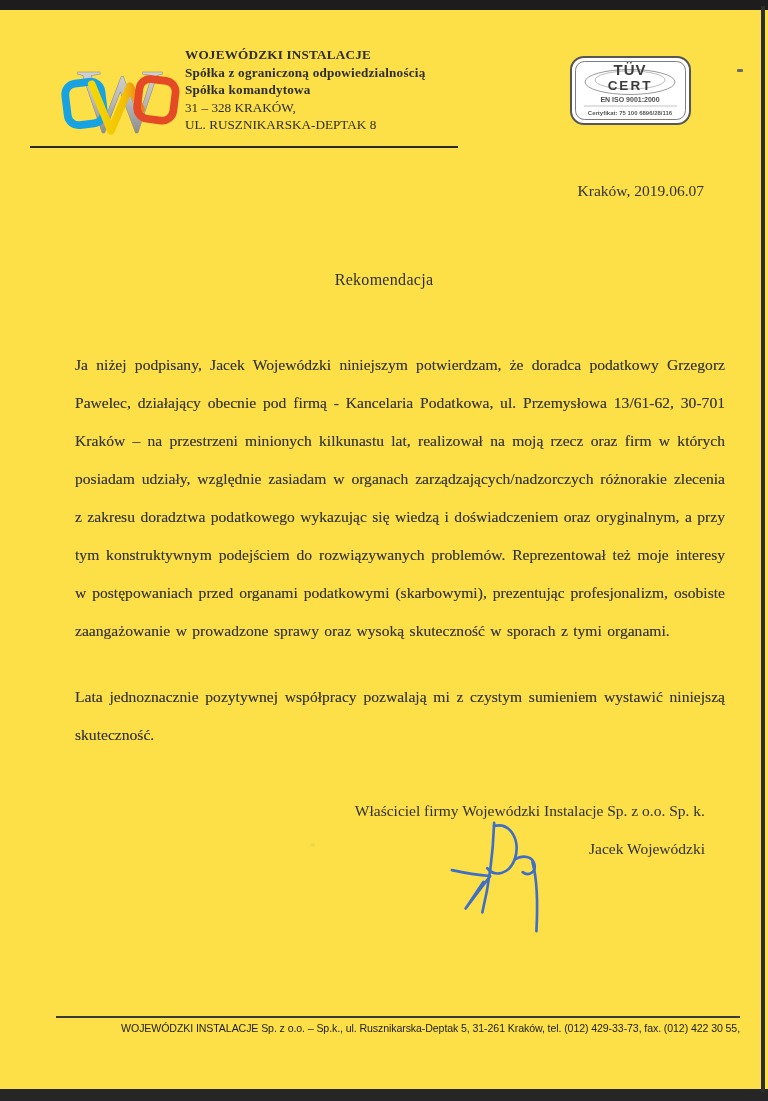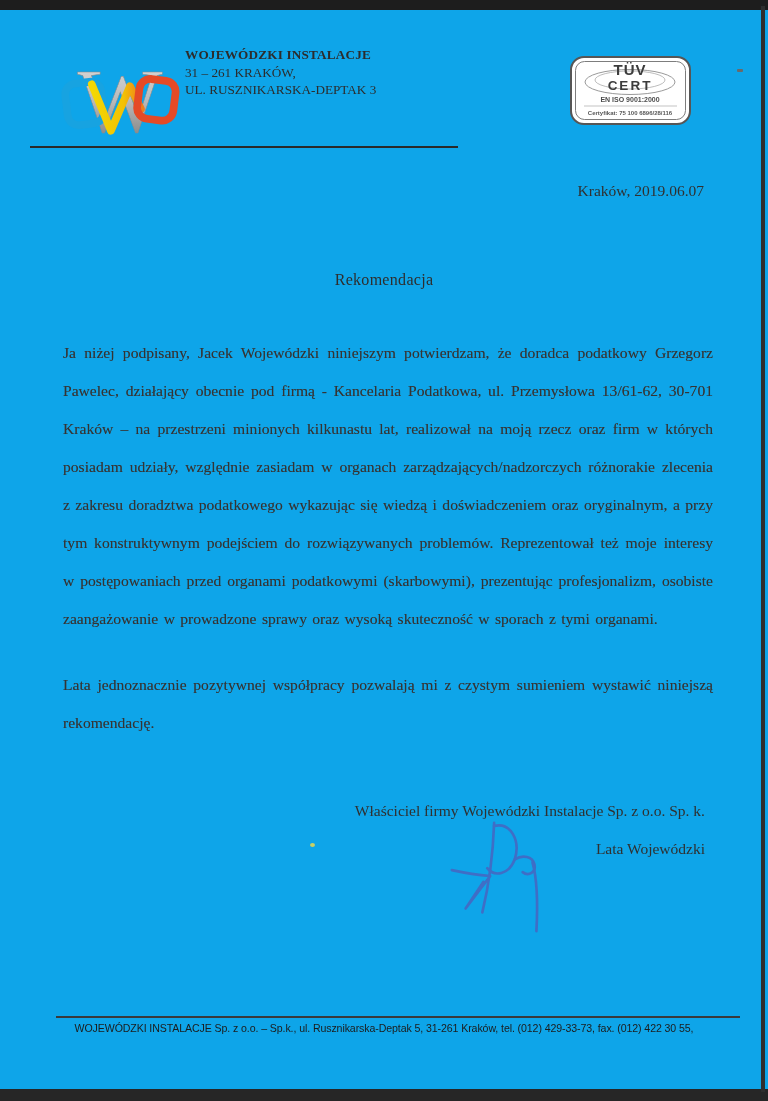--- a/index.html
+++ b/index.html
@@ -4,55 +4,55 @@
 <style>
   html, body { margin: 0; padding: 0; }
   body {
     width: 768px; height: 1101px;
     background: #ffffff;
     font-family: "Liberation Serif", serif;
     color: #333;
     position: relative;
     overflow: hidden;
   }
-  .page { position: absolute; inset: 0; background: #0ea5e9; }
+  .page { position: absolute; inset: 0; background: #fde047; }
 
   
   .edge-top    { position: absolute; left: 0; top: 0; width: 768px; height: 10px; background: #1d1d1d; }
   .edge-bottom { position: absolute; left: 0; top: 1089px; width: 768px; height: 12px; background: #262626; }
   .edge-right  { position: absolute; left: 761px; top: 6px; width: 4px; height: 1086px; background: #2e2e2e; }
   .speck-dash  { position: absolute; left: 737px; top: 69px; width: 6px; height: 3px; background: #6a6a6a; border-radius: 1px; }
   .speck-yellow{ position: absolute; left: 310px; top: 843px; width: 5px; height: 4px; background: #ead84e; border-radius: 50%; opacity: .85; }
 
   
   .logo { position: absolute; left: 60px; top: 52px; }
   .company-block { position: absolute; left: 185px; top: 46px; line-height: 17.6px; font-size: 13.2px; color: #2c2c2c; }
   .company-block .b { font-weight: bold; letter-spacing: .2px; }
   .seal { position: absolute; left: 569px; top: 55px; }
   .header-rule { position: absolute; left: 30px; top: 146px; width: 428px; height: 2px; background: #2a2a2a; }
 
   .date-line { position: absolute; right: 64px; top: 182px; font-size: 15.5px; color: #303030; }
 
   .letter-title { position: absolute; left: 0; top: 271px; width: 768px; text-align: center;
     font-size: 16px; font-weight: normal; margin: 0; color: #2e2e2e; letter-spacing: .3px; }
 
-  .para { position: absolute; left: 59px; width: 650px; margin: 4px;
+  .para { position: absolute; left: 59px; width: 650px; margin: 16px;
     font-size: 15.6px; line-height: 38px; color: #343434;
     text-align: justify; text-align-last: left; word-spacing: 1.5px;
     text-shadow: 0 0 .4px rgba(70,70,70,.55); }
   .para-1 { top: 330px; }
   .para-2 { top: 662px; }
 
   .sig-block { position: absolute; right: 63px; top: 792px; text-align: right;
     font-size: 15.5px; line-height: 37.5px; color: #303030; }
 
   .signature-svg { position: absolute; left: 443px; top: 818px; }
 
   .footer-rule { position: absolute; left: 56px; top: 1016px; width: 684px; height: 2px; background: #3a3a3a; }
-  .footer-block { position: absolute; left: 28px; top: 1020px; width: 712px; text-align: center;
+  .footer-block { position: absolute; left: 28px; top: 1020px; width: 712px; text-align: right;
     font-family: "Liberation Sans", sans-serif; font-size: 10.6px; line-height: 16.5px;
     color: #1c1c1c; letter-spacing: -0.1px; }
 </style>
 </head>
 <body>
 
 <div class="page">
 
   <div class="edge-top"></div>
   <div class="edge-bottom"></div>
@@ -74,22 +74,24 @@
       </linearGradient>
     </defs>
     <text x="66" y="87" text-anchor="middle" font-family="'Liberation Serif', serif" font-size="99" fill="url(#gw)" stroke="#8a8a8a" stroke-width="0.6">W</text>
     <rect x="7" y="33" width="40" height="46" rx="12" fill="none" stroke="#17a3e1" stroke-width="8.5" transform="rotate(-7 27 56)"></rect>
     <path d="M 35 35 L 56 86 L 77 37 L 89 62" fill="none" stroke="url(#gy)" stroke-width="8.5" stroke-linejoin="round" stroke-linecap="round"></path>
     <rect x="86" y="30" width="40" height="44" rx="12" fill="none" stroke="#e54a26" stroke-width="8.5" transform="rotate(7 106 52)"></rect>
   </svg>
 
   <div class="company-block">
     <div class="b">WOJEWÓDZKI INSTALACJE</div>
-    <div>31 – 261 KRAKÓW,</div>
-    <div>UL. RUSZNIKARSKA-DEPTAK 3</div>
+    <div class="b">Spółka z ograniczoną odpowiedzialnością</div>
+    <div class="b">Spółka komandytowa</div>
+    <div>31 – 328 KRAKÓW,</div>
+    <div>UL. RUSZNIKARSKA-DEPTAK 8</div>
   </div>
 
   <svg class="seal" width="124" height="72" viewBox="0 0 124 72">
     <rect x="2" y="2" width="119" height="67" rx="13" fill="#ffffff" stroke="#565656" stroke-width="2"></rect>
     <rect x="6.5" y="6.5" width="110" height="58" rx="9" fill="none" stroke="#7d7d7d" stroke-width="1"></rect>
     <ellipse cx="61" cy="27" rx="45" ry="12.5" fill="none" stroke="#9a9a9a" stroke-width="1"></ellipse>
     <ellipse cx="61" cy="25" rx="35" ry="9" fill="none" stroke="#ababab" stroke-width="0.8"></ellipse>
     <text x="61" y="20" text-anchor="middle" font-family="'Liberation Sans', sans-serif" font-size="15" font-weight="bold" fill="#3c3c3c" letter-spacing="1">TÜV</text>
     <text x="61" y="35" text-anchor="middle" font-family="'Liberation Sans', sans-serif" font-size="13.5" font-weight="bold" fill="#3c3c3c" letter-spacing="2">CERT</text>
     <text x="61" y="47" text-anchor="middle" font-family="'Liberation Sans', sans-serif" font-size="7" font-weight="bold" fill="#4c4c4c">EN ISO 9001:2000</text>
@@ -97,25 +99,25 @@
     <text x="61" y="60" text-anchor="middle" font-family="'Liberation Sans', sans-serif" font-size="6" font-weight="bold" fill="#585858">Certyfikat: 75 100 6896/28/116</text>
   </svg>
 
   <div class="header-rule"></div>
 
   <div class="date-line">Kraków, 2019.06.07</div>
 
   <h1 class="letter-title">Rekomendacja</h1>
 
   <p class="para para-1">Ja niżej podpisany, Jacek Wojewódzki niniejszym potwierdzam, że doradca podatkowy Grzegorz Pawelec, działający obecnie pod firmą - Kancelaria Podatkowa, ul. Przemysłowa 13/61-62, 30-701 Kraków – na przestrzeni minionych kilkunastu lat, realizował na moją rzecz oraz firm w których posiadam udziały, względnie zasiadam w organach zarządzających/nadzorczych różnorakie zlecenia z zakresu doradztwa podatkowego wykazując się wiedzą i doświadczeniem oraz oryginalnym, a przy tym konstruktywnym podejściem do rozwiązywanych problemów. Reprezentował też moje interesy w postępowaniach przed organami podatkowymi (skarbowymi), prezentując profesjonalizm, osobiste zaangażowanie w prowadzone sprawy oraz wysoką skuteczność w sporach z tymi organami.</p>
-  <p class="para para-2">Lata jednoznacznie pozytywnej współpracy pozwalają mi z czystym sumieniem wystawić niniejszą rekomendację.</p>
+  <p class="para para-2">Lata jednoznacznie pozytywnej współpracy pozwalają mi z czystym sumieniem wystawić niniejszą skuteczność.</p>
 
   <div class="sig-block">
     <div>Właściciel firmy Wojewódzki Instalacje Sp. z o.o. Sp. k.</div>
-    <div>Lata Wojewódzki</div>
+    <div>Jacek Wojewódzki</div>
   </div>
 
   <svg class="signature-svg" width="118" height="122" viewBox="0 0 120 122">
     <g fill="none" stroke="#3f6ec6" stroke-width="2.7" stroke-linecap="round" stroke-linejoin="round">
       <path d="M 52 4 C 51 32, 47 66, 40 95"></path>
       <path d="M 52 7 C 69 3, 79 22, 73 41 C 67 57, 52 59, 45 50"></path>
       <path d="M 9 52 C 23 55, 36 57, 48 58 L 23 91 L 41 64"></path>
       <path d="M 73 41 C 81 36, 91 38, 93 46 C 95 54, 87 59, 81 54"></path>
       <path d="M 91 44 C 95 58, 97 76, 95 114"></path>
     </g>

